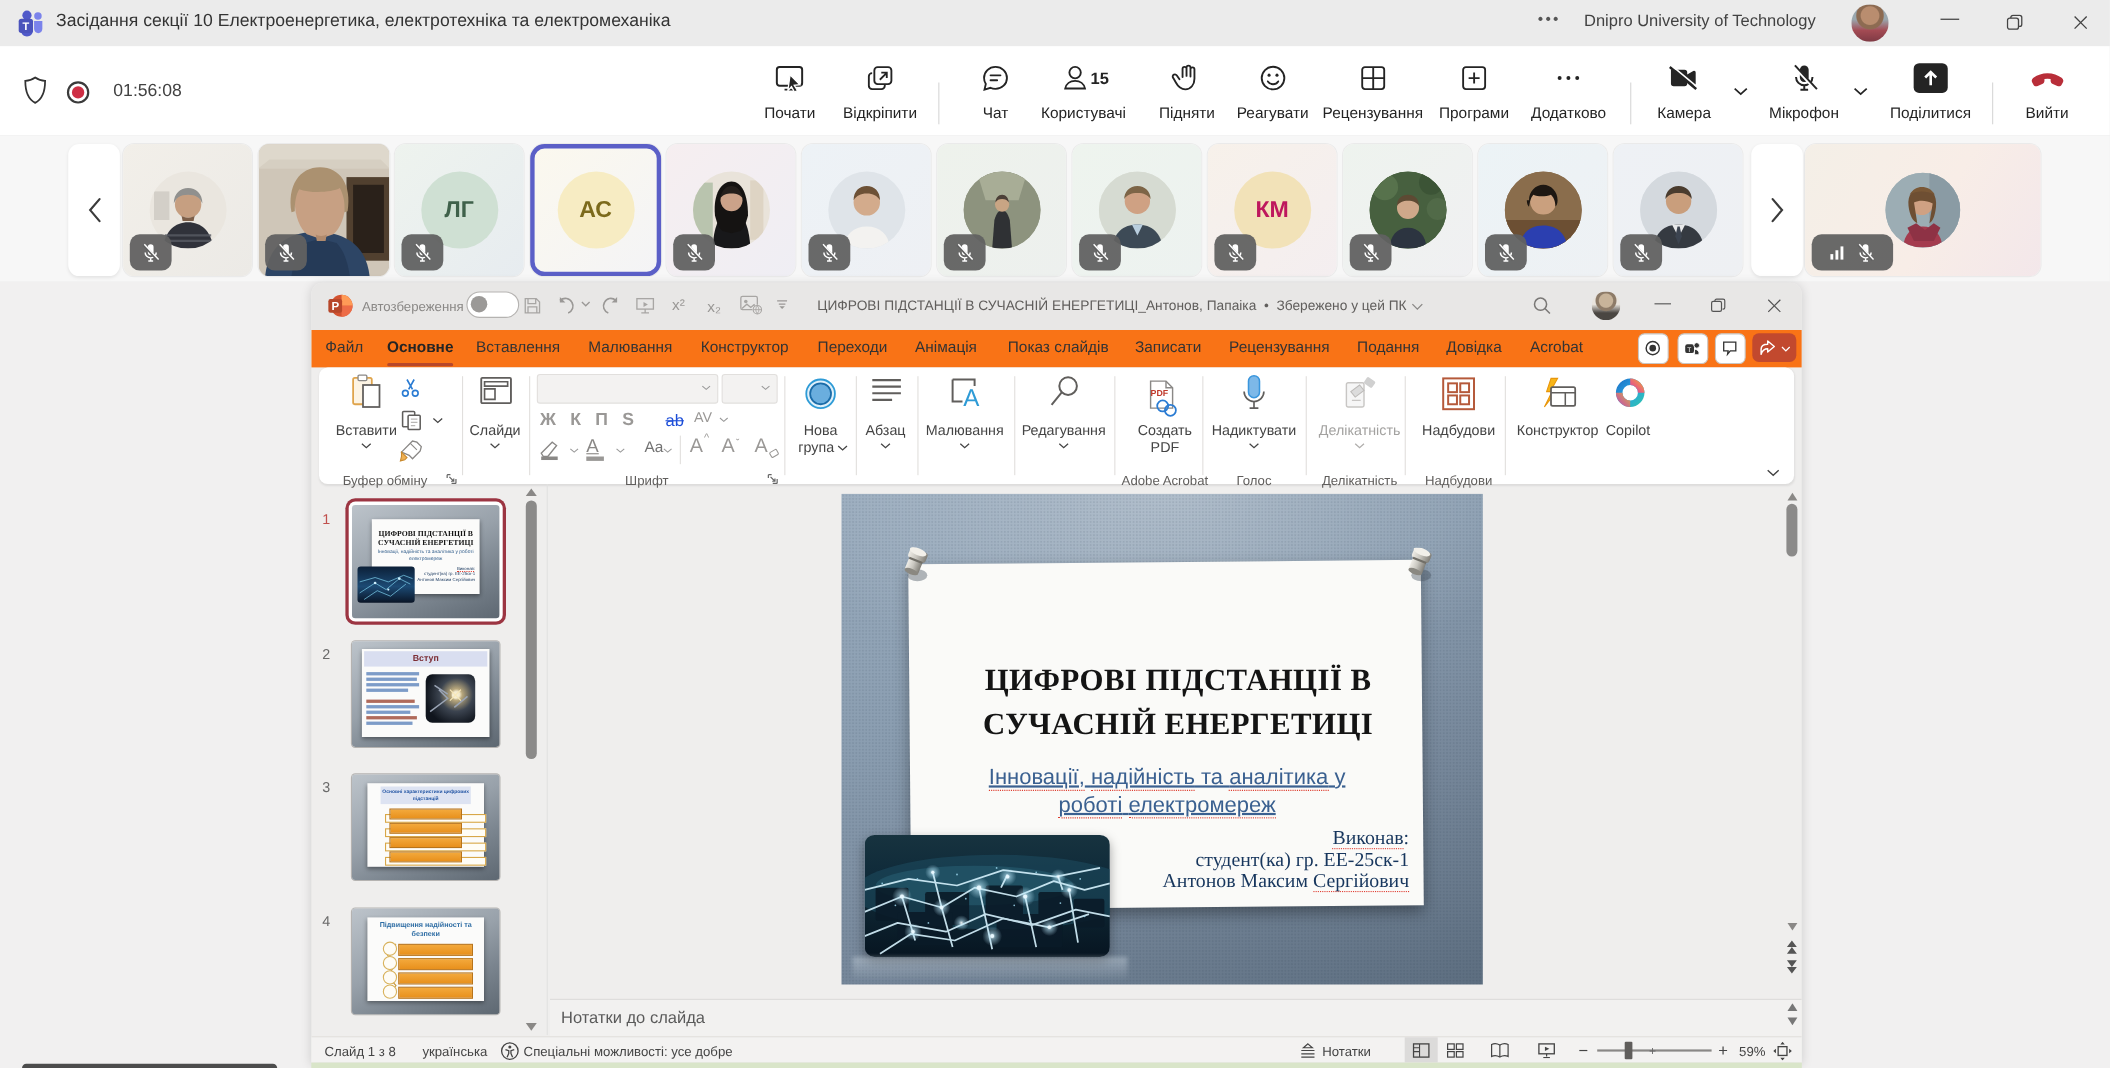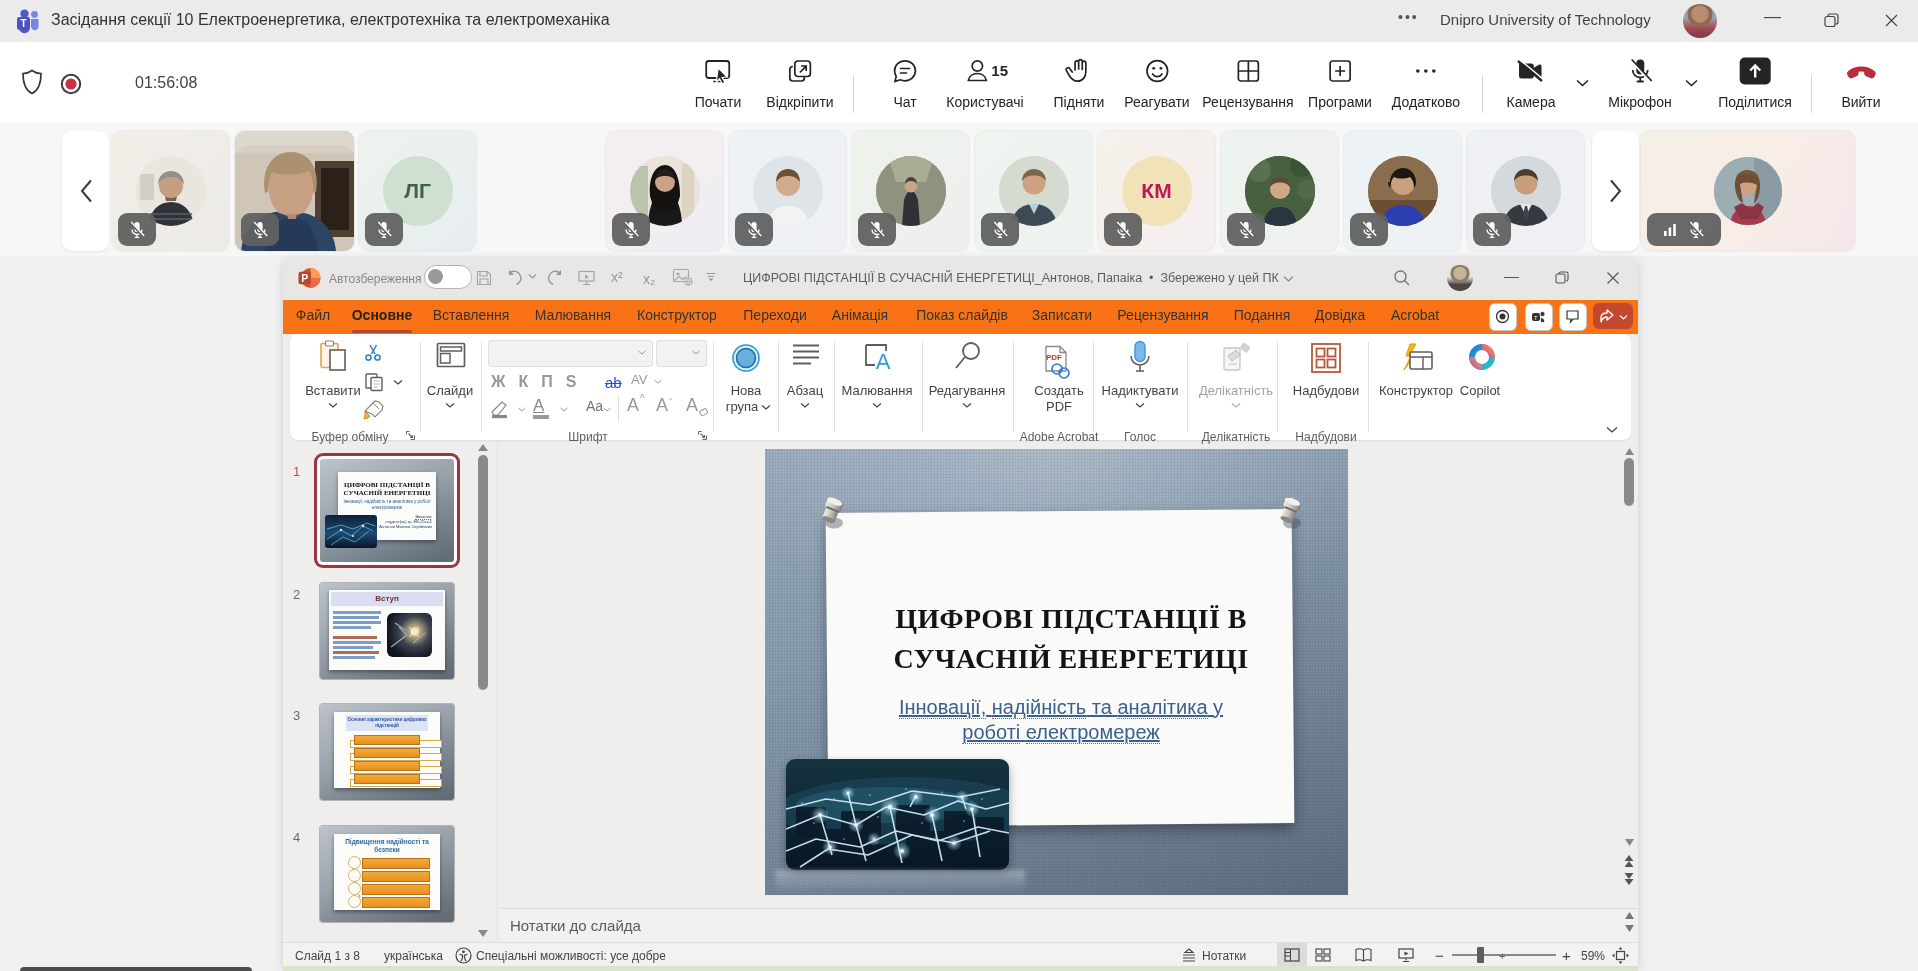--- a/index.html
+++ b/index.html
@@ -13,21 +13,21 @@
 #tbar .dots{left:1398px;top:9px;font-size:14px;color:#555;letter-spacing:2px;}
 #tavatar{left:1683px;top:4px;width:34px;height:34px;border-radius:50%;
  background:radial-gradient(circle at 50% 30%,#b98d6f 0 8px,#8d6b52 9px 12px,transparent 13px),
  linear-gradient(180deg,#9aa7ae 0 40%,#a34a53 70%,#7e3a44 100%);}
 .winbtn{color:#444;font-size:17px;top:9px;}
 
 #ttool{left:0;top:42px;width:1918px;height:81px;background:#fff;border-bottom:1px solid #e3e3e3;}
 .tbtn{position:absolute;text-align:center;transform:translateX(-50%);}
 .tbtn .lbl{font-size:14px;color:#242424;margin-top:9px;white-space:nowrap;}
 .vdiv{position:absolute;width:1px;background:#d6d6d6;}
-#timer{left:103px;top:32px;font-size:16px;color:#424242;margin-left:32px;}
+#timer{left:103px;top:32px;font-size:16px;color:#424242;}
 
 #strip{left:0;top:123px;width:1918px;height:133px;background:#f7f7f7;}
 .navbtn{position:absolute;top:8px;width:47px;height:120px;background:#fff;border-radius:10px;
  box-shadow:0 1px 3px rgba(0,0,0,.08);display:flex;align-items:center;justify-content:center;
  color:#333;font-size:20px;}
 .tile{position:absolute;top:8px;width:117px;height:120px;border-radius:10px;overflow:hidden;
  box-shadow:0 0 0 1px rgba(0,0,0,.05);}
 .tile .av{position:absolute;left:50%;top:50%;transform:translate(-50%,-50%);width:70px;height:70px;border-radius:50%;overflow:hidden;}
 .mic{position:absolute;left:6px;bottom:5px;width:38px;height:33px;border-radius:9px;background:rgba(97,97,97,.95);
  display:flex;align-items:center;justify-content:center;}
@@ -264,20 +264,23 @@
     <div class="mic">
         <svg width="20" height="20" viewBox="0 0 20 20">
           <path d="M7.4 4.6a2.6 2.6 0 0 1 5.2 0v4.8a2.6 2.6 0 0 1-5.2 0z" fill="#fff"></path>
           <path d="M5 9.5a5 5 0 0 0 10 0M10 14.5v2.8M7.8 17.3h4.4" fill="none" stroke="#fff" stroke-width="1.3"></path>
           <path d="M3.5 2.5l13 14" stroke="#616161" stroke-width="2.6"></path>
           <path d="M4.2 2l13 14" stroke="#fff" stroke-width="1.3"></path>
         </svg>
       </div>
   </div>
 
+  <div class="tile" style="left:482px;width:119px;background:linear-gradient(135deg,#fbf8ee,#f4f4f6);border:4px solid #5b5fc7;border-radius:13px;box-sizing:border-box">
+    <div class="av initials" style="background:#f7ecc3;color:#7c6a1c">АС</div>
+  </div>
 
   <div class="tile" style="left:606px;background:linear-gradient(135deg,#f6eef0,#efeef4)">
     <div class="av" style="background:#e9e3da">
       <svg width="70" height="70" viewBox="0 0 70 70">
         <rect x="0" y="10" width="18" height="50" fill="#b9c4ae"></rect>
         <rect x="52" y="8" width="12" height="54" fill="#ded4c4"></rect>
         <path d="M18 70c0-16 6-36 17-36s17 20 17 36z" fill="#18181a"></path>
         <path d="M20 40C18 20 26 9 35 9s15 11 15 31c-2 8-4 12-7 14l-8 2-8-2c-3-2-5-6-7-14z" fill="#151312"></path>
         <circle cx="35" cy="26" r="10" fill="#cba289"></circle>
         <path d="M25 24c1-7 5-11 10-11s9 4 10 11c-3-3-5-4-10-4s-7 1-10 4z" fill="#241f1c"></path>
@@ -880,20 +883,21 @@
           <rect x="8" y="10" width="13" height="13" rx="2" fill="url(#ping)"></rect>
           <ellipse cx="14.5" cy="22" rx="6.5" ry="2.6" fill="#8a8881"></ellipse>
           <rect x="6" y="1" width="17" height="10" rx="3" fill="url(#ping)"></rect>
           <ellipse cx="13.5" cy="3" rx="8" ry="3.2" fill="#f2f0ea"></ellipse>
           <rect x="8" y="10" width="13" height="2" fill="#716f68"></rect>
         </g>
       </svg>
 
       <div class="abs" style="left:81px;top:150px;width:450px;text-align:center;font-family:'Liberation Serif',serif;font-weight:bold;font-size:28px;line-height:40px;color:#141414;letter-spacing:.4px">ЦИФРОВІ ПІДСТАНЦІЇ В СУЧАСНІЙ ЕНЕРГЕТИЦІ</div>
       <div class="abs" style="left:126px;top:246px;width:340px;text-align:center;font-size:20px;line-height:25px;color:#3a6090;text-decoration:underline"><span style="border-bottom:1.6px dotted #dd3c2e">Інновації,</span> <span style="border-bottom:1.6px dotted #dd3c2e">надійність</span> та <span style="border-bottom:1.6px dotted #dd3c2e">аналітика</span> у <span style="border-bottom:1.6px dotted #dd3c2e">роботі</span> <span style="border-bottom:1.6px dotted #dd3c2e">електромереж</span></div>
+      <div class="abs" style="left:256px;top:303px;width:260px;text-align:right;font-family:'Liberation Serif',serif;font-size:18px;line-height:19.5px;color:#17365d"><span style="border-bottom:1.5px dotted #e03c31">Виконав</span>:<br>студент(ка) гр. ЕЕ-25ск-1<br>Антонов Максим <span style="border-bottom:1.5px dotted #e03c31">Сергійович</span></div>
 
       <div class="abs" style="left:21px;top:310px;width:223px;height:111px;border-radius:9px;overflow:hidden;box-shadow:0 4px 10px rgba(0,0,0,.35)">
         <svg width="223" height="111" viewBox="0 0 223 111">
           <defs>
             <linearGradient id="sky" x1="0" y1="0" x2="0" y2="1">
               <stop offset="0" stop-color="#17333f"></stop>
                   <stop offset=".3" stop-color="#102b3a"></stop>
                   <stop offset=".55" stop-color="#0e2633"></stop>
                   <stop offset="1" stop-color="#071521"></stop>
             </linearGradient>

